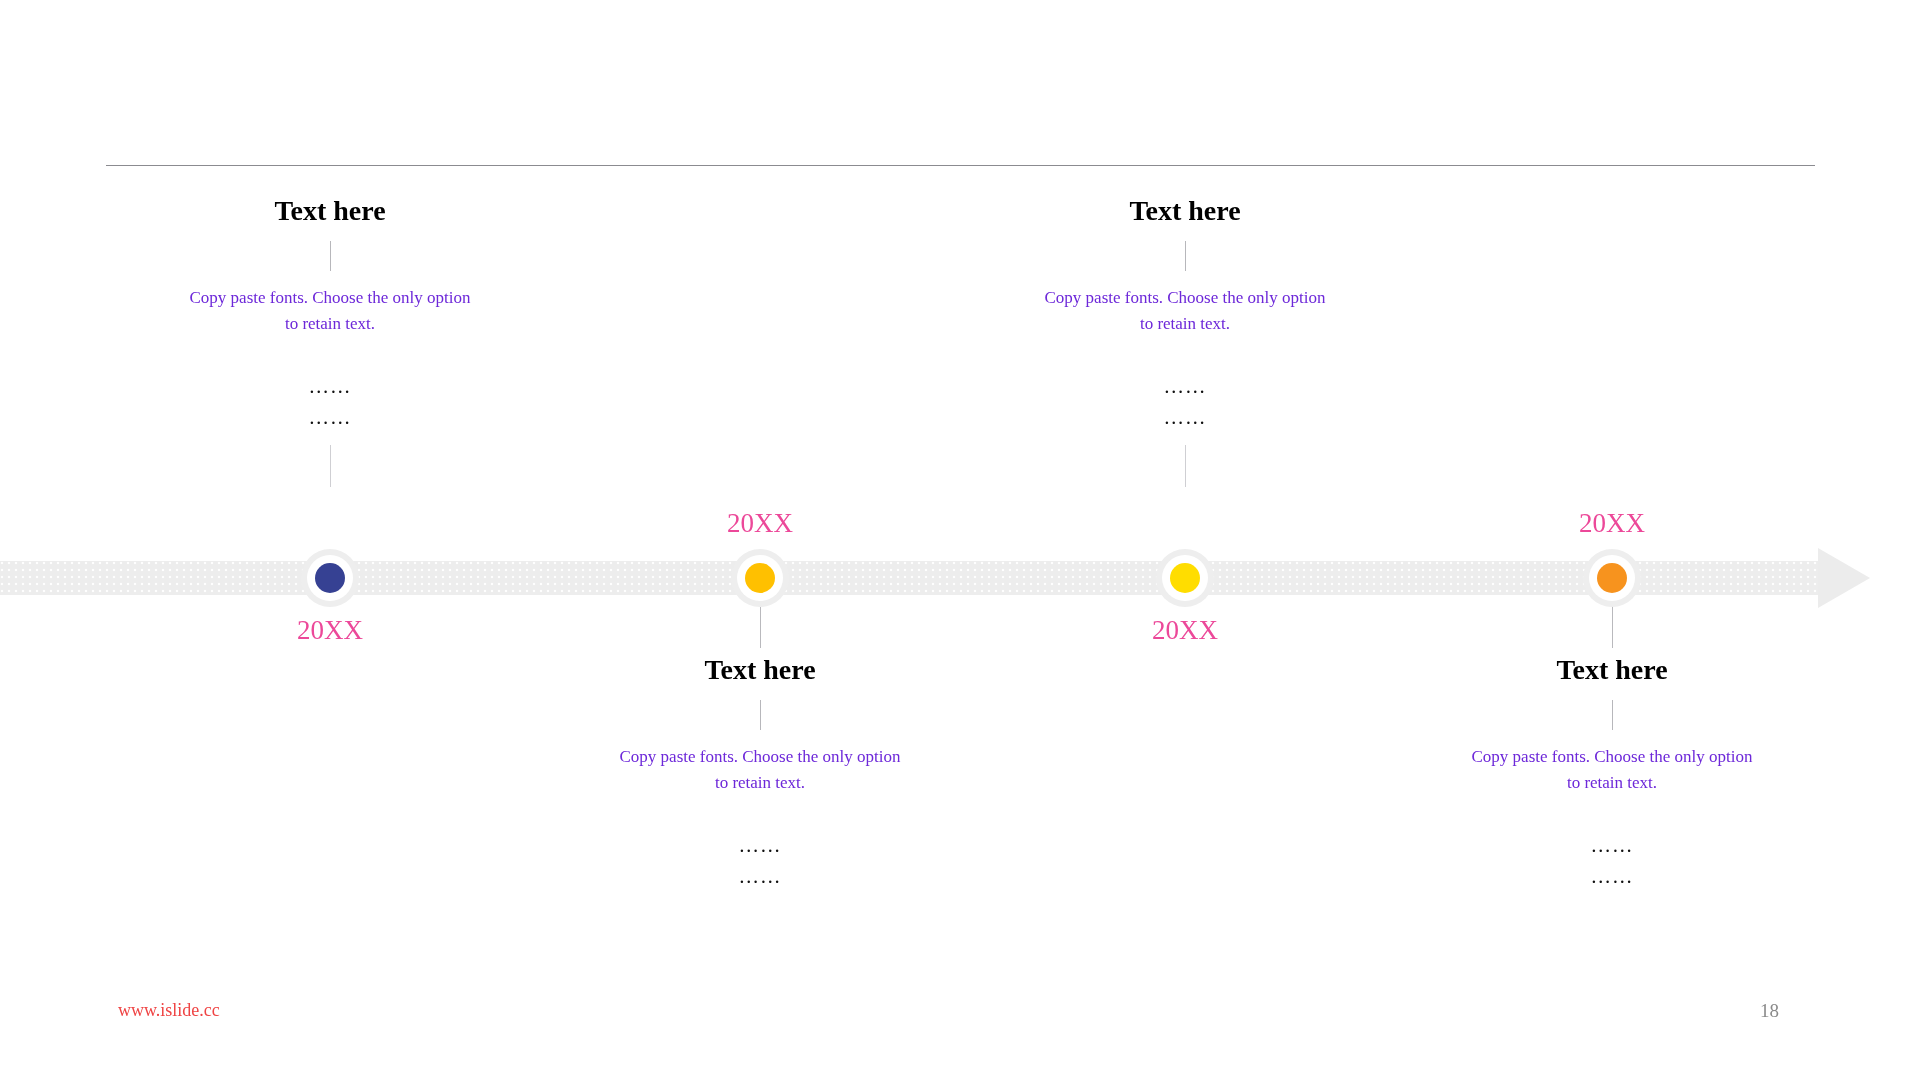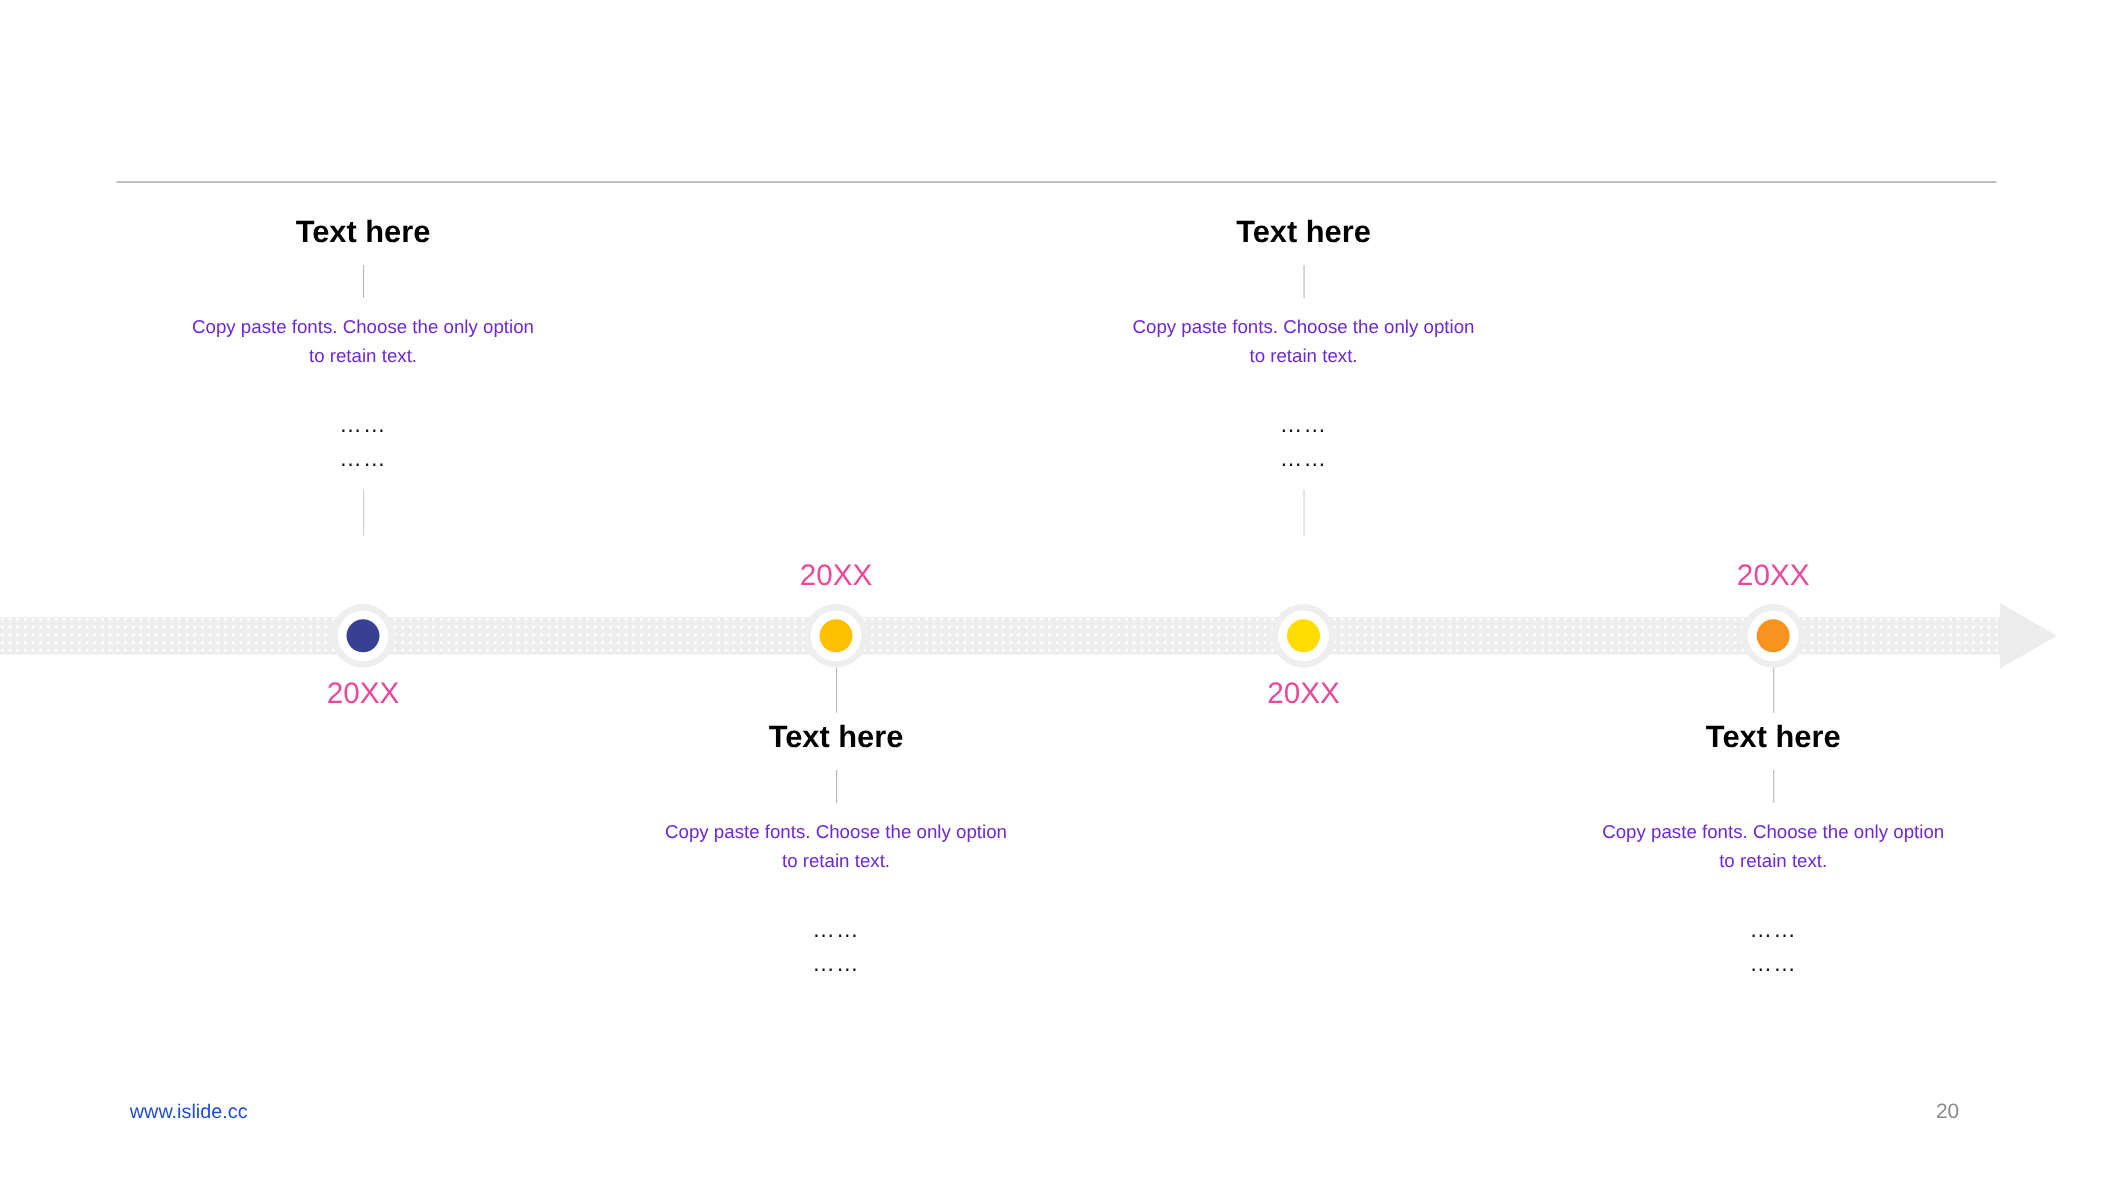--- a/index.html
+++ b/index.html
@@ -16,20 +16,21 @@
     font-family: "Liberation Sans", sans-serif;
     color: #000000;
   }
 
   #slide {
     position: absolute;
     inset: 0;
     width: 1920px;
     height: 964px;
     background: #ffffff;
+    font-family: Liberation Serif, serif;
   }
 
   
   .top-rule {
     position: absolute;
     left: 106px;
     top: 165px;
     width: 1709px;
     height: 1px;
     background: #8b8b90;
@@ -143,21 +144,21 @@
     width: 1px;
     background: #b9b9bd;
   }
 
   
   .footer-url {
     position: absolute;
     left: 118px;
     top: 1000px;
     font-size: 18px;
-    color: #1d4ed8;
+    color: #ef4444;
   }
   .footer-page {
     position: absolute;
     left: 1760px;
     top: 1000px;
     width: 60px;
     text-align: left;
     font-size: 19px;
     color: #8a8a8a;
   }
@@ -245,15 +246,15 @@
 
   <div class="year" style="left:200px; top:615px;">20XX</div>
 
   <div class="year" style="left:630px; top:508px;">20XX</div>
 
   <div class="year" style="left:1055px; top:615px;">20XX</div>
 
   <div class="year" style="left:1482px; top:508px;">20XX</div>
 
   <div class="footer-url">www.islide.cc</div>
-  <div class="footer-page">20</div>
+  <div class="footer-page">18</div>
 
 </div>
 
 </body></html>

